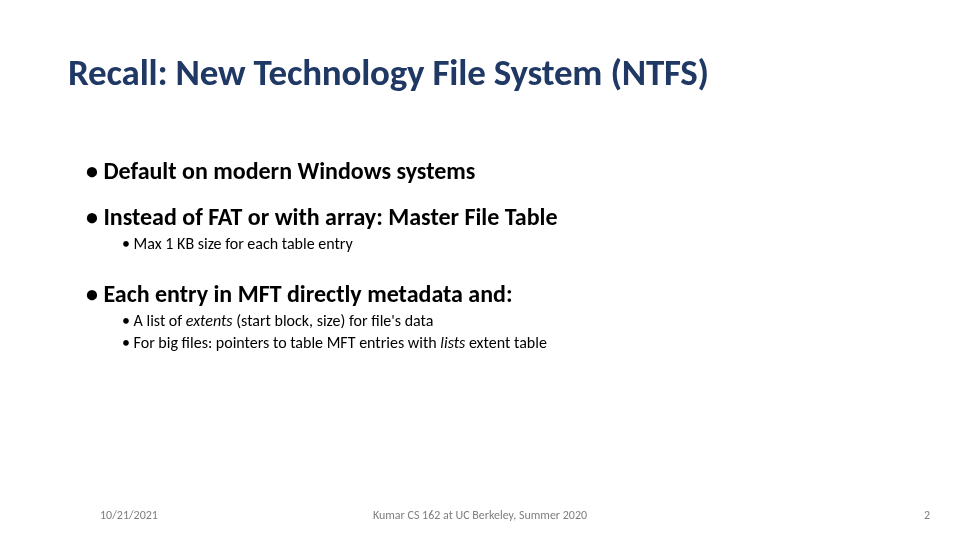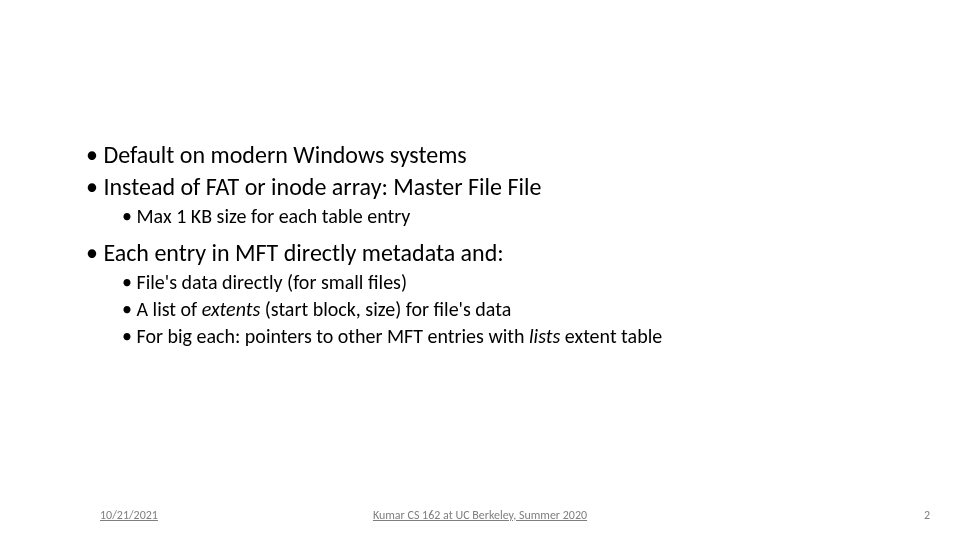--- a/index.html
+++ b/index.html
@@ -37,27 +37,28 @@
     color: #000000;
   }
   .content ul {
     list-style: none;
     margin: 0;
     padding: 0;
   }
   .content li.level1 {
     padding-left: 18px;
     text-indent: -18px;
-    margin: 0 0 2px 0;
+    margin: 16px 0 2px 0;
+    font-weight: bold;
   }
   .content li.level1::before {
     content: "• ";
   }
   .content li.level2 {
-    font-size: 20px;
+    font-size: 16px;
     padding-left: 54px;
     text-indent: -18px;
     margin: 0 0 2px 0;
   }
   .content li.level2::before {
     content: "• ";
   }
   .spacer {
     height: 6px;
   }
@@ -66,54 +67,52 @@
     bottom: 18px;
     left: 0;
     width: 100%;
     font-size: 12px;
     color: #7f7f7f;
   }
   .footer .date {
     position: absolute;
     left: 100px;
     bottom: 0;
-    text-decoration: underline;
   }
   .footer .center {
     position: absolute;
     left: 0;
     right: 0;
     bottom: 0;
     text-align: center;
-    text-decoration: underline;
   }
   .footer .pagenum {
     position: absolute;
     right: 30px;
     bottom: 0;
   }
   em.ital {
   }
 </style>
 </head>
 <body>
 
 <div class="slide">
 
+  <div class="title">Recall: New Technology File System (NTFS)</div>
 
   <div class="content">
     <ul>
       <li class="level1">Default on modern Windows systems</li>
-      <li class="level1">Instead of FAT or inode array: Master File File</li>
+      <li class="level1">Instead of FAT or with array: Master File Table</li>
       <li class="level2">Max 1 KB size for each table entry</li>
       <div class="spacer"></div>
       <li class="level1">Each entry in MFT directly metadata and:</li>
-      <li class="level2">File's data directly (for small files)</li>
       <li class="level2"><span>A list of </span><em class="ital">extents</em><span> (start block, size) for file's data</span></li>
-      <li class="level2"><span>For big each: pointers to other MFT entries with </span><em class="ital">lists</em><span> extent table</span></li>
+      <li class="level2"><span>For big files: pointers to table MFT entries with </span><em class="ital">lists</em><span> extent table</span></li>
     </ul>
   </div>
 
   <div class="footer">
     <div class="date">10/21/2021</div>
     <div class="center">Kumar CS 162 at UC Berkeley, Summer 2020</div>
     <div class="pagenum">2</div>
   </div>
 
 </div>

